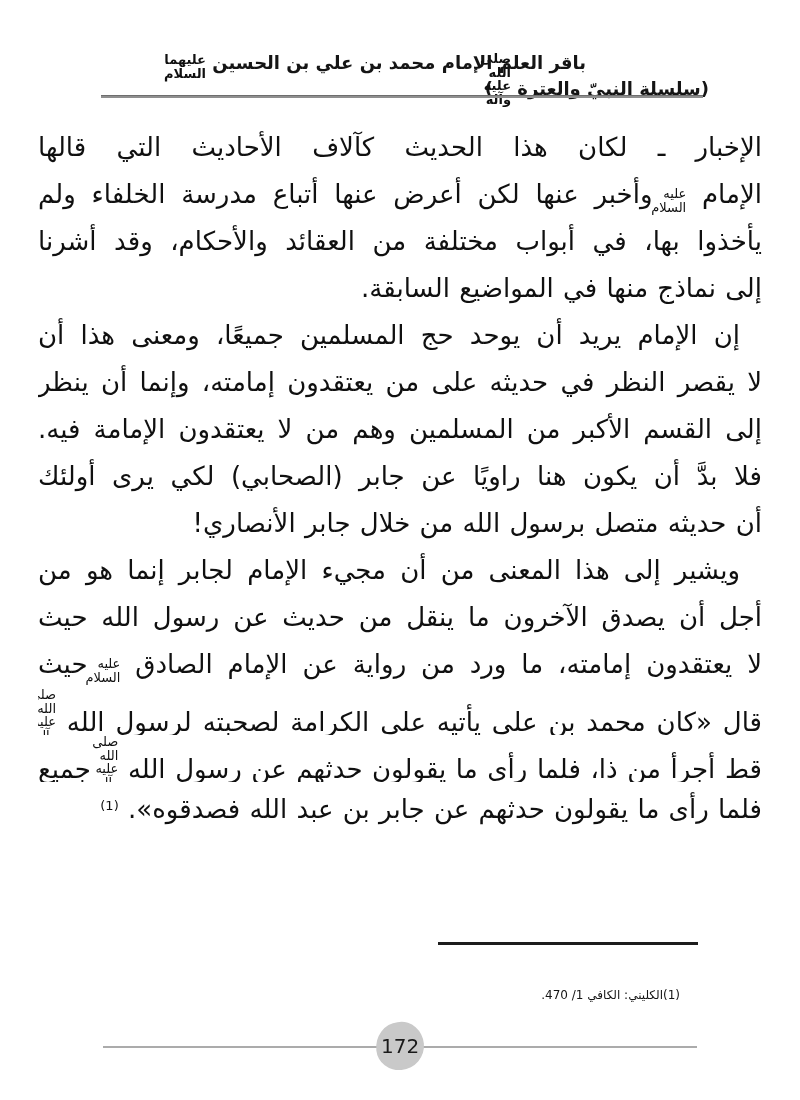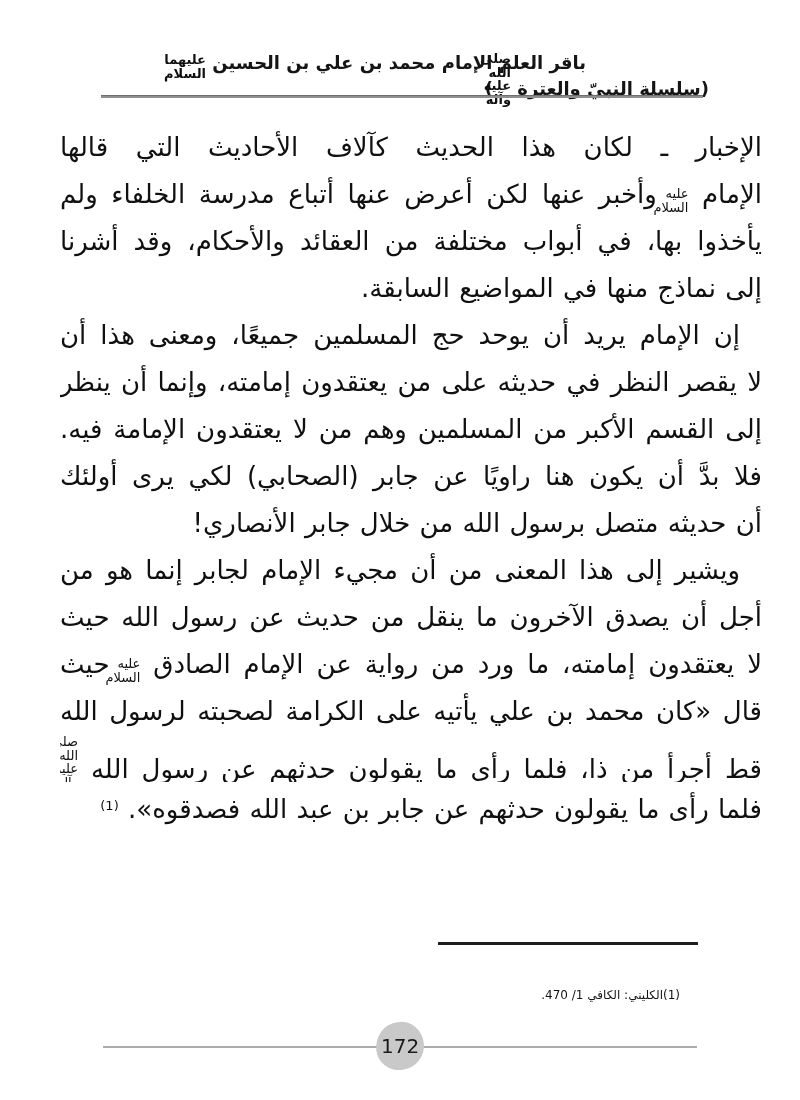--- a/index.html
+++ b/index.html
@@ -31,21 +31,20 @@
   .body-block {
     position: absolute; top: 124px; right: 38px; width: 724px;
     font-size: 26px; line-height: 47px; color: #101010;
   }
   .para { margin: 0; }
   .line {
     text-align: justify;
     text-align-last: justify;
     height: 47px; overflow: hidden;
     word-spacing: 1px;
-    margin-left: 22px;
   }
   .line.indent { text-indent: 22px; }
   .line.end { text-align-last: start; }
 
   
   .hon {
     display: inline-block; width: 18px;
     font-size: 13px; line-height: 1.05; text-align: center;
     vertical-align: -9px; white-space: normal;
     color: #101010;

